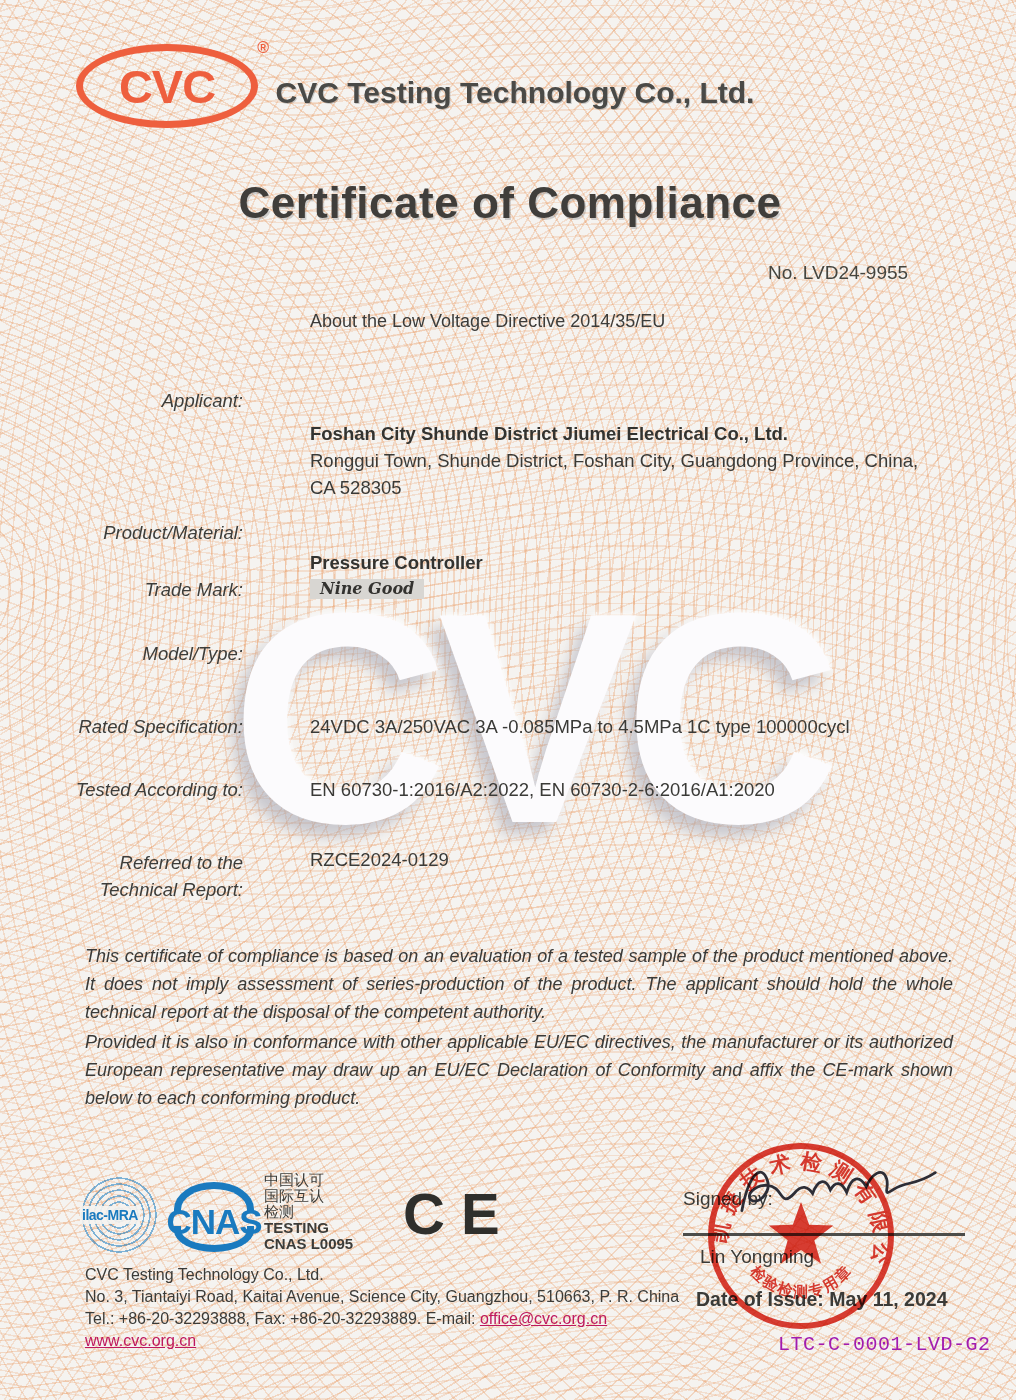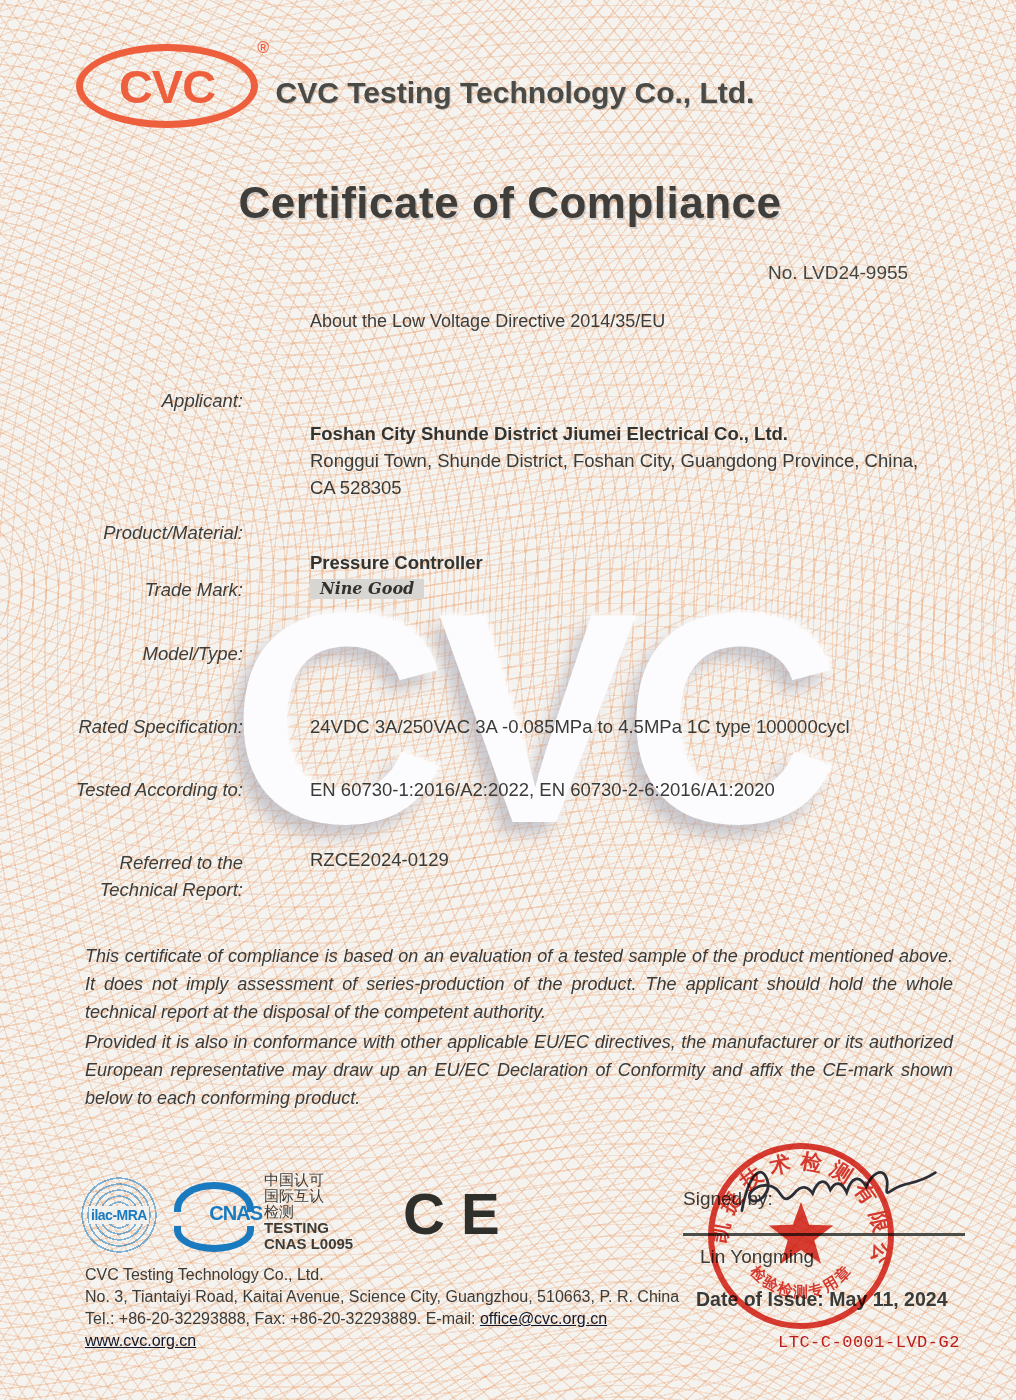--- a/index.html
+++ b/index.html
@@ -65,59 +65,59 @@
   .para {
     left:85px; width:868px; font-size:18px; font-style:italic;
     line-height:1.56; text-align:justify; color:#3a3a38;
   }
 
   
   .ilac {
     left:80px; top:1176px; width:78px; height:78px; border-radius:50%;
     background:
       repeating-radial-gradient(circle at 50% 50%, rgba(28,125,193,0.55) 0 1.6px, rgba(28,125,193,0) 1.6px 6px);
-    display:flex; align-items:center; justify-content:center;
+    display:flex; align-items:center; 
   }
   .ilac-band {
     background:rgba(245,243,240,0.9); padding:1px 2px;
     font-size:14px; font-weight:bold; color:#1a7abf; letter-spacing:-0.5px;
   }
   .cnas { left:166px; top:1186px; width:96px; height:62px; }
   .cnas-arc-top {
     position:absolute; left:8px; top:-4px; width:80px; height:30px;
     border:7px solid #1a7abf; border-bottom:none;
     border-radius:44px 44px 0 0 / 30px 30px 0 0;
   }
   .cnas-text {
-    position:absolute; left:0; top:16px; width:96px; text-align:right;
-    font-size:20px; font-weight:900; color:#1a7abf; letter-spacing:-1px;
+    position:absolute; left:0; top:16px; width:96px; text-align:center;
+    font-size:35px; font-weight:900; color:#1a7abf; letter-spacing:-1px;
   }
   .cnas-arc-bottom {
     position:absolute; left:8px; bottom:-4px; width:80px; height:26px;
     border:7px solid #1a7abf; border-top:none;
     border-radius:0 0 44px 44px / 0 0 24px 24px;
   }
   .cn-block { left:264px; top:1172px; font-size:15px; line-height:16px; color:#3c3c39; }
   .cn-block .b { font-weight:bold; }
   .ce-mark { left:378px; top:1180px; font-size:58px; font-weight:600; color:#2f2f2c; letter-spacing:16px;margin-left:25px; }
 
   
   .signed-by { left:683px; top:1188px; font-size:19px; color:#3a3a37; }
   .sig-svg { left:730px; top:1146px; z-index:2; transform:rotate(-5deg); }
   .sig-line { left:683px; top:1233px; width:282px; border-top:3px solid #4c4c49; }
   .signer { left:700px; top:1246px; font-size:19px; color:#3a3a37; }
   .date-line { left:696px; top:1288px; font-size:19.5px; font-weight:600; color:#3a3a37; }
   .stamp { left:703px; top:1138px; width:196px; height:196px; z-index:3; mix-blend-mode:multiply; opacity:0.9; }
 
   
   .footer { left:85px; top:1264px; font-size:16px; line-height:22px; color:#3b3b38; }
-  .footer a { color:#0f172a; }
+  .footer a { color:#be185d; }
   .doc-code {
     left:778px; top:1333px; font-family:"Liberation Mono", monospace;
-    font-size:17px; color:#b91c1c; letter-spacing:0.5px;
+    font-size:20px; color:#a21caf; letter-spacing:0.5px;
   }
 </style>
 </head>
 <body>
 
 <div class="page">
   <div class="pattern"></div>
   <div class="watermark">CVC</div>
 
   <div class="abs logo">

